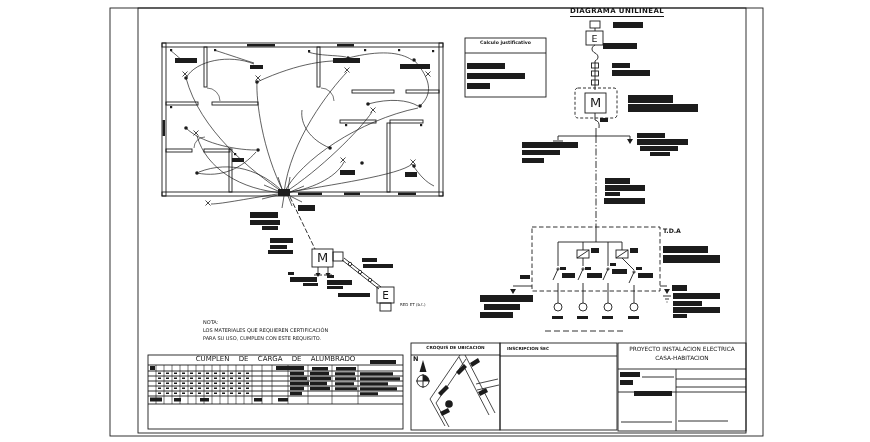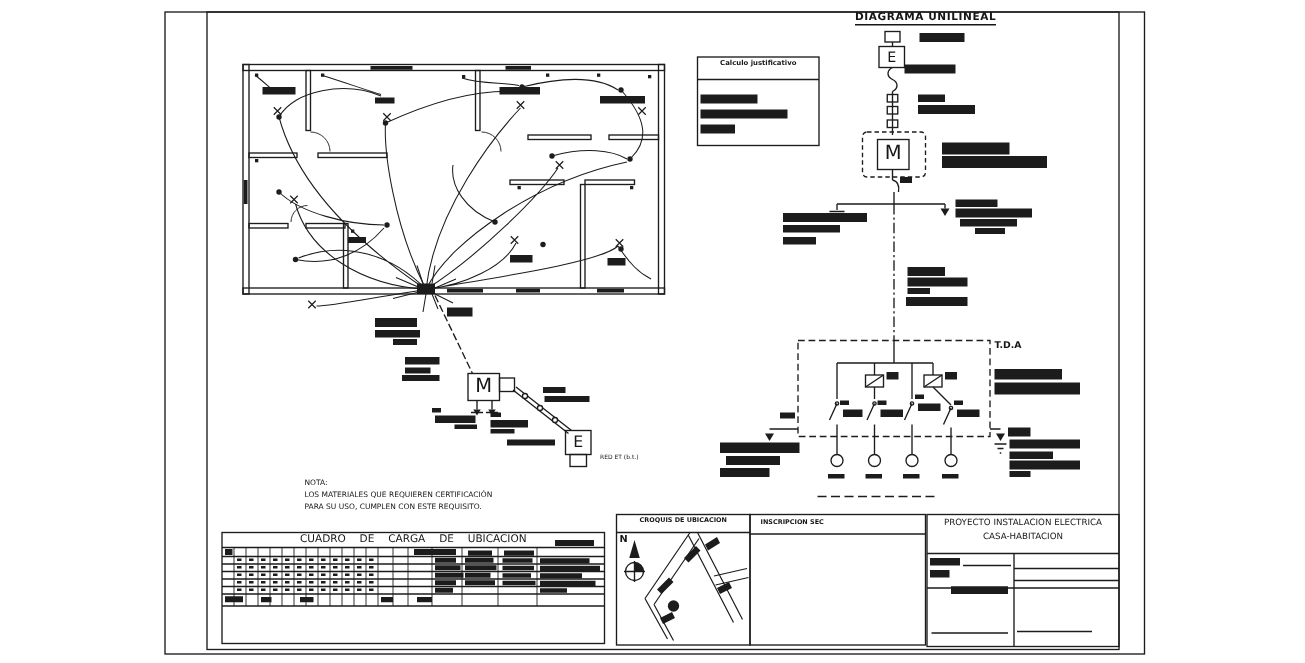--- a/index.html
+++ b/index.html
@@ -250,21 +250,21 @@
 <div class="t b" style="left:663px;top:228px;font-size:6.2px;">T.D.A</div>
 
 <div class="t ctr" style="left:312px;top:251px;width:21px;font-size:13px;">M</div>
 <div class="t ctr" style="left:377px;top:290px;width:17px;font-size:10.5px;">E</div>
 <div class="t" style="left:400px;top:303px;font-size:4px;">RED ET (b.t.)</div>
 
 <div class="t" style="left:203px;top:320px;font-size:5px;">NOTA:</div>
 <div class="t" style="left:203px;top:328px;font-size:5px;">LOS MATERIALES QUE REQUIEREN CERTIFICACIÓN</div>
 <div class="t" style="left:203px;top:336px;font-size:5px;">PARA SU USO, CUMPLEN CON ESTE REQUISITO.</div>
 
-<div class="t ctr" style="left:148px;top:356px;width:255px;font-size:7px;word-spacing:7px;">CUADRO DE CARGA DE UBICACION</div>
+<div class="t ctr" style="left:148px;top:356px;width:255px;font-size:7px;word-spacing:7px;">CUMPLEN DE CARGA DE ALUMBRADO</div>
 
 <div class="t ctr b" style="left:411px;top:346px;width:89px;font-size:4.3px;">CROQUIS DE UBICACION</div>
 <div class="t b" style="left:413px;top:356px;font-size:6.5px;">N</div>
 
 <div class="t b" style="left:507px;top:347px;font-size:4.3px;">INSCRIPCION SEC</div>
 
 <div class="t ctr" style="left:618px;top:347px;width:128px;font-size:5.8px;">PROYECTO INSTALACION ELECTRICA</div>
 <div class="t ctr" style="left:618px;top:356px;width:128px;font-size:5.8px;">CASA-HABITACION</div>
 
 </div>

